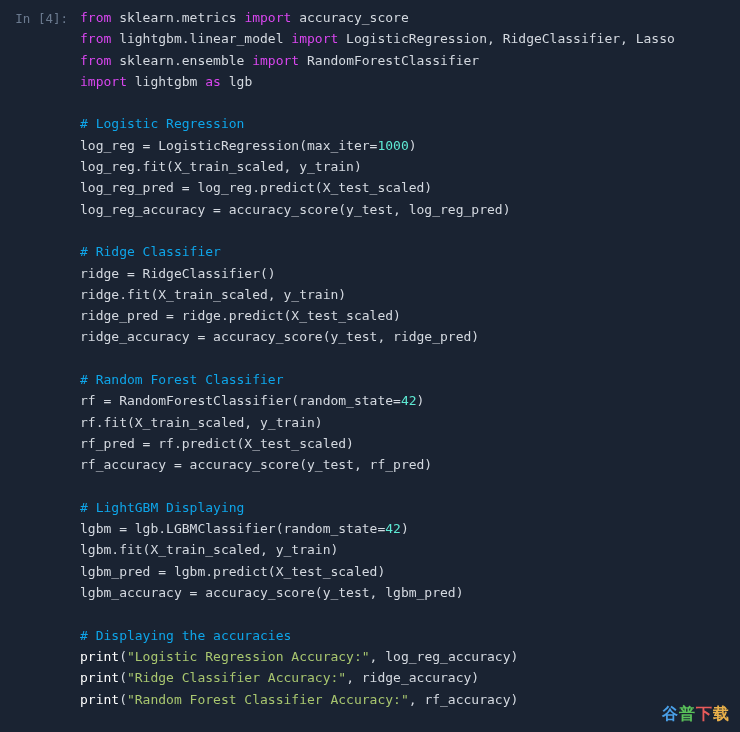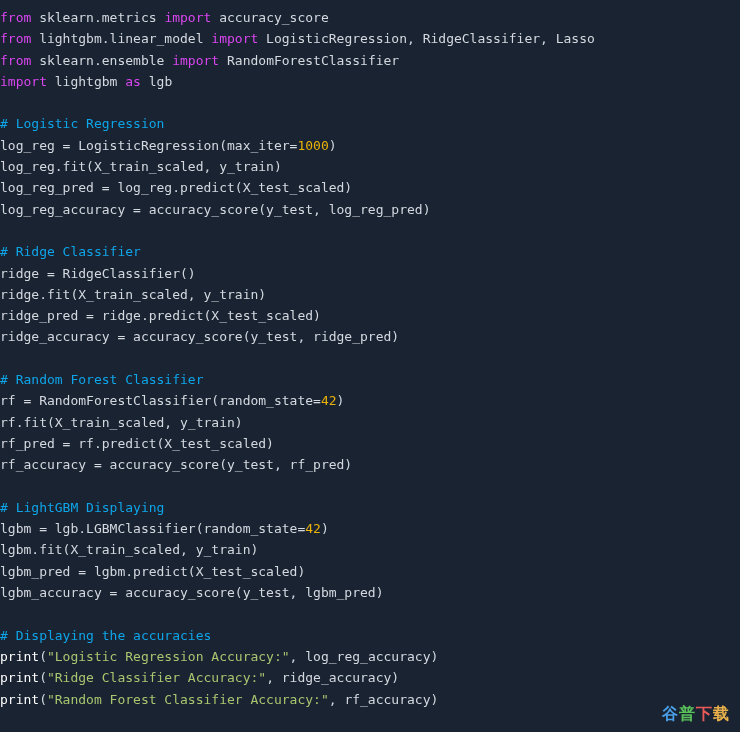--- a/index.html
+++ b/index.html
@@ -26,21 +26,21 @@
     font-size: 12.5px;
     padding-top: 3px;
   }
   .code {
     flex: 1;
     white-space: pre;
     color: #d4d9e0;
     padding-top: 2px;
   }
   .kw  { color: #d946ef; }      
-  .num { color: #eab308; margin-top: 28px; }      
+  .num { color: #5eead4; margin-top: 28px; }      
   .com { color: #0ea5e9; }      
   .str { color: #a8c66f; }
   .bi  { color: #ffffff; }      
   .watermark {
     position: absolute;
     bottom: 8px;
     right: 10px;
     font-family: sans-serif;
     font-size: 16px;
     font-weight: bold;
@@ -48,20 +48,21 @@
   }
   .watermark .c1 { color: #4aa0e8; }
   .watermark .c2 { color: #5ac25a; }
   .watermark .c3 { color: #e85a5a; }
   .watermark .c4 { color: #e8b04a; }
 </style>
 </head>
 <body>
 
 <div class="cell">
+  <div class="prompt">In [4]:</div>
   <div class="code"><span><span class="kw">from</span><span> sklearn.metrics </span><span class="kw">import</span><span> accuracy_score</span></span>
 <span><span class="kw">from</span><span> lightgbm.linear_model </span><span class="kw">import</span><span> LogisticRegression, RidgeClassifier, Lasso</span></span>
 <span><span class="kw">from</span><span> sklearn.ensemble </span><span class="kw">import</span><span> RandomForestClassifier</span></span>
 <span><span class="kw">import</span><span> lightgbm </span><span class="kw">as</span><span> lgb</span></span>
 
 <span><span class="com"># Logistic Regression</span></span>
 <span><span>log_reg = LogisticRegression(max_iter=</span><span class="num">1000</span><span>)</span></span>
 <span>log_reg.fit(X_train_scaled, y_train)</span>
 <span>log_reg_pred = log_reg.predict(X_test_scaled)</span>
 <span>log_reg_accuracy = accuracy_score(y_test, log_reg_pred)</span>

